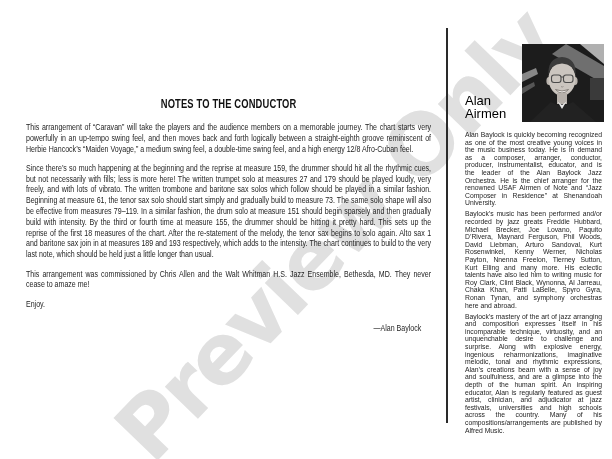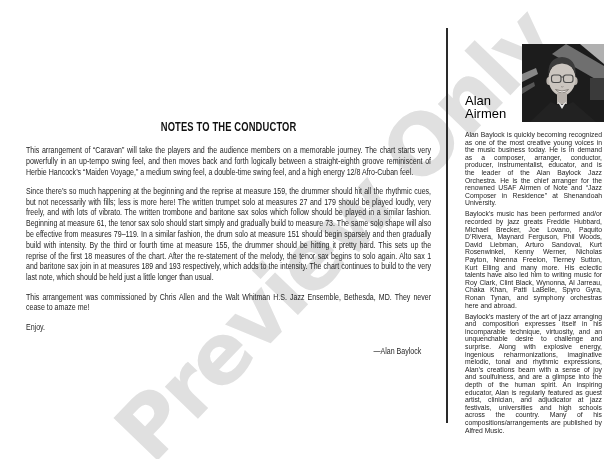--- a/index.html
+++ b/index.html
@@ -10,21 +10,21 @@
   
   .watermark{
     position:absolute;left:10px;top:186px;width:650px;z-index:0;
     text-align:center;white-space:nowrap;
     font-family:"DejaVu Sans",sans-serif;font-weight:bold;
     font-size:84px;letter-spacing:-3px;color:#e0e0e0;
     transform:rotate(-46deg);
     user-select:none;
   }
   
-  .main{position:absolute;left:26px;top:119px;width:405px;z-index:1;color:#1e1e1e;}
+  .main{position:absolute;left:26px;top:96px;width:405px;z-index:1;color:#1e1e1e;}
   .scale-wrap{width:494px;transform:scaleX(0.82);transform-origin:left top;}
   .title{margin:0 0 11px 0;text-align:center;font-size:13px;font-weight:bold;color:#111;}
   .title-inner{display:inline-block;transform:scaleX(0.88);transform-origin:center top;letter-spacing:0.2px;white-space:nowrap;}
   .notes-p{margin:0 0 8.5px 0;font-size:8.6px;line-height:10.8px;text-align:justify;}
   .signature{margin-top:14px;padding-right:12px;text-align:right;font-size:8.6px;}
   
   .divider{position:absolute;left:446px;top:28px;width:1.5px;height:395px;background:#2a2a2a;z-index:1;}
   
   .sidebar{position:absolute;left:465px;top:44px;width:137px;z-index:1;color:#1e1e1e;}
   .photo{position:absolute;left:57px;top:0;width:82px;height:78px;display:block;}

